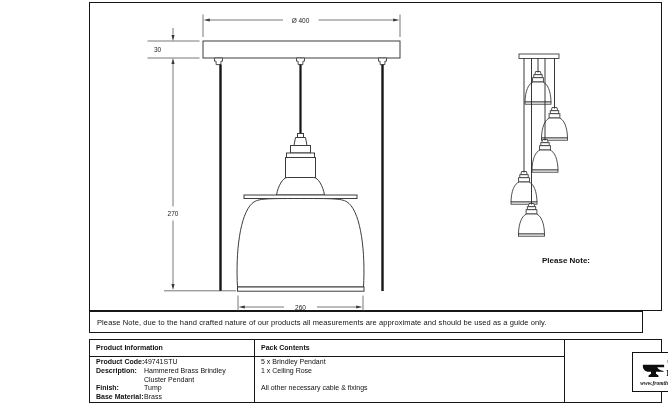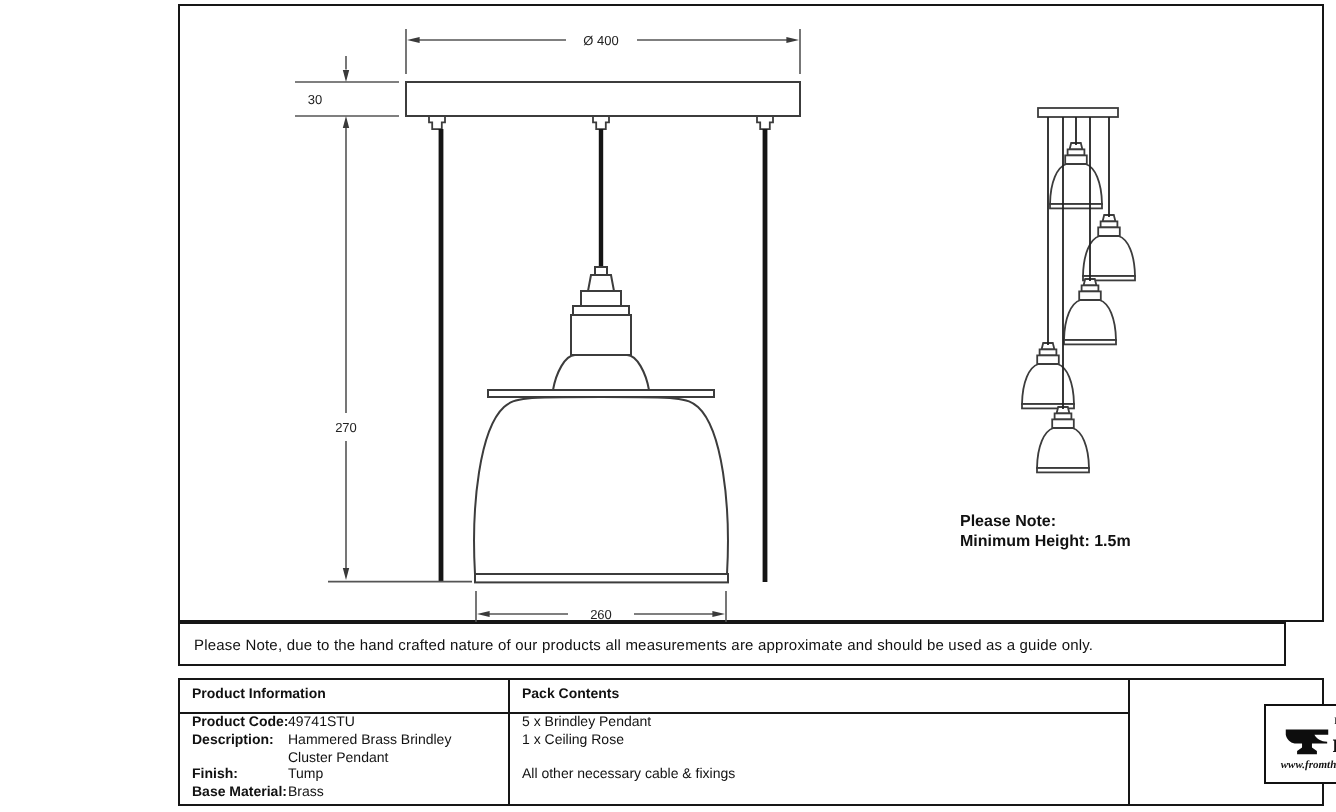--- a/index.html
+++ b/index.html
@@ -22,21 +22,21 @@
   .th { position:absolute; top:4px; font-weight:bold; font-size:7px; }
   #th-product { left:6px; }
   #th-pack { left:171px; }
 
   .spec-rows { position:absolute; left:6px; top:18px; width:155px; }
   .spec-row { display:flex; line-height:8.8px; white-space:nowrap; }
   .spec-label { width:48px; font-weight:bold; flex:0 0 48px; }
   .pack-items { position:absolute; left:171px; top:18px; width:295px; }
   .pack-item { line-height:8.8px; min-height:8.8px; white-space:nowrap; }
 
-  .note-block { position:absolute; left:390px; top:253px; width:110px; text-align:left;
+  .note-block { position:absolute; left:390px; top:253px; width:110px; text-align:right;
                 font-weight:bold; font-size:8px; line-height:10px; }
 
   
   .logo-box { position:absolute; left:495px; top:12px; width:72px; height:40px;
               border:1px solid #111; box-sizing:border-box; display:flex; flex-direction:column;
               align-items:center; justify-content:center; background:#fff;margin-left:47px; }
   .logo-main { display:flex; align-items:flex-end; }
   .logo-right { display:flex; flex-direction:column; line-height:1; margin-left:1px; }
   .logo-top { font-family:"Liberation Serif","DejaVu Serif",serif; font-weight:bold; font-size:5px;
               display:flex; align-items:center; gap:2px; margin-left:1px; margin-bottom:1px; }
@@ -58,21 +58,20 @@
   svg text { font-family:"Liberation Sans","DejaVu Sans",sans-serif; font-size:6.5px; fill:#222; }
 </style>
 </head>
 <body>
 
 <div class="sheet">
 
   <div class="box" id="main-box">
     <div class="note-block">
       <div>Please Note:</div>
-      <div>Minimum Height: 1.5m</div>
     </div>
   </div>
 
   <div class="box" id="disclaimer-box">
     <span class="disclaimer-text">Please Note, due to the hand crafted nature of our products all measurements are approximate and should be used as a guide only.</span>
   </div>
 
   <div class="box" id="table-box">
     <div class="v-div" id="v-div-1"></div>
     <div class="v-div" id="v-div-2"></div>

